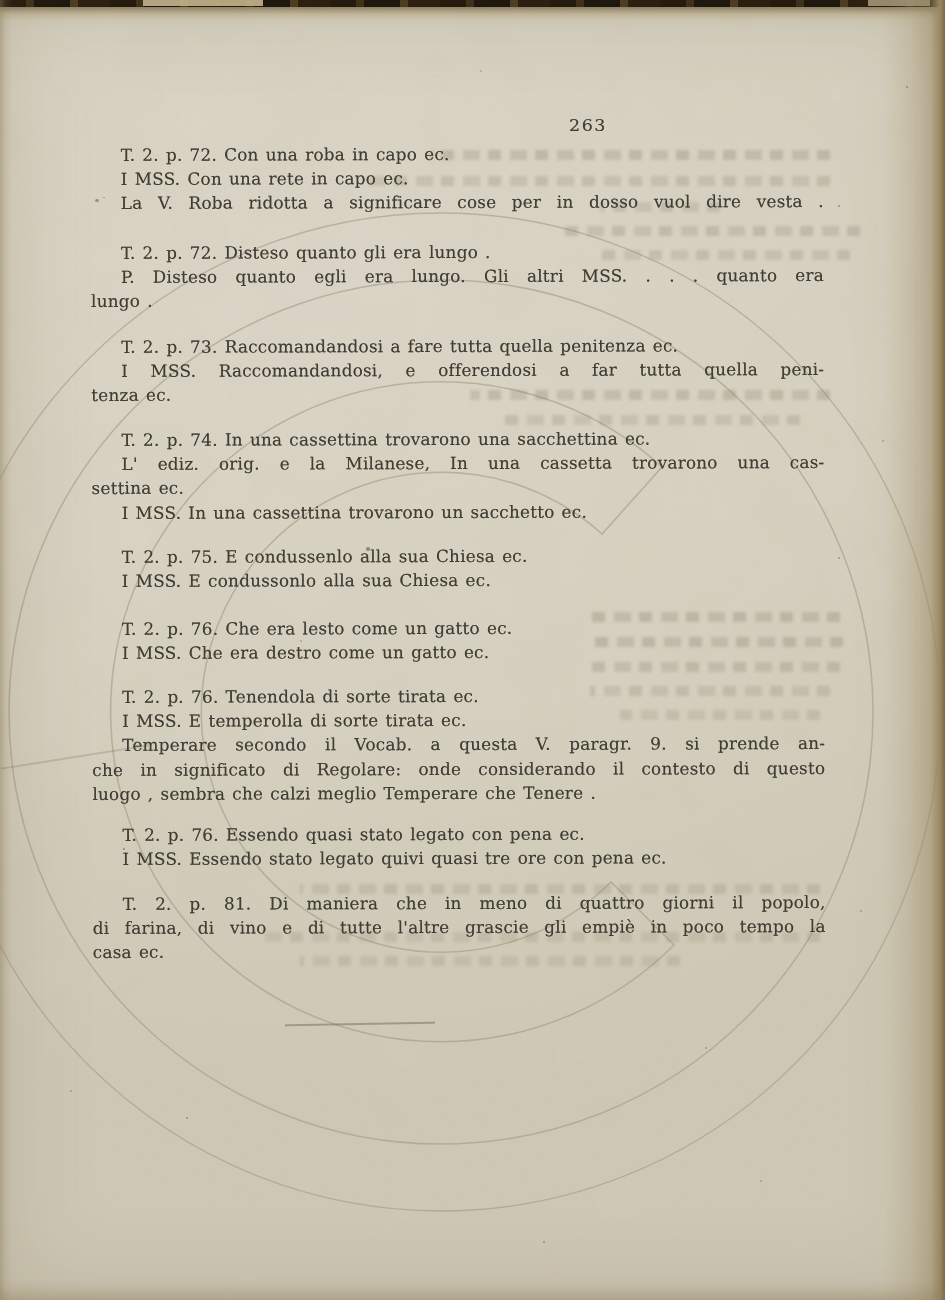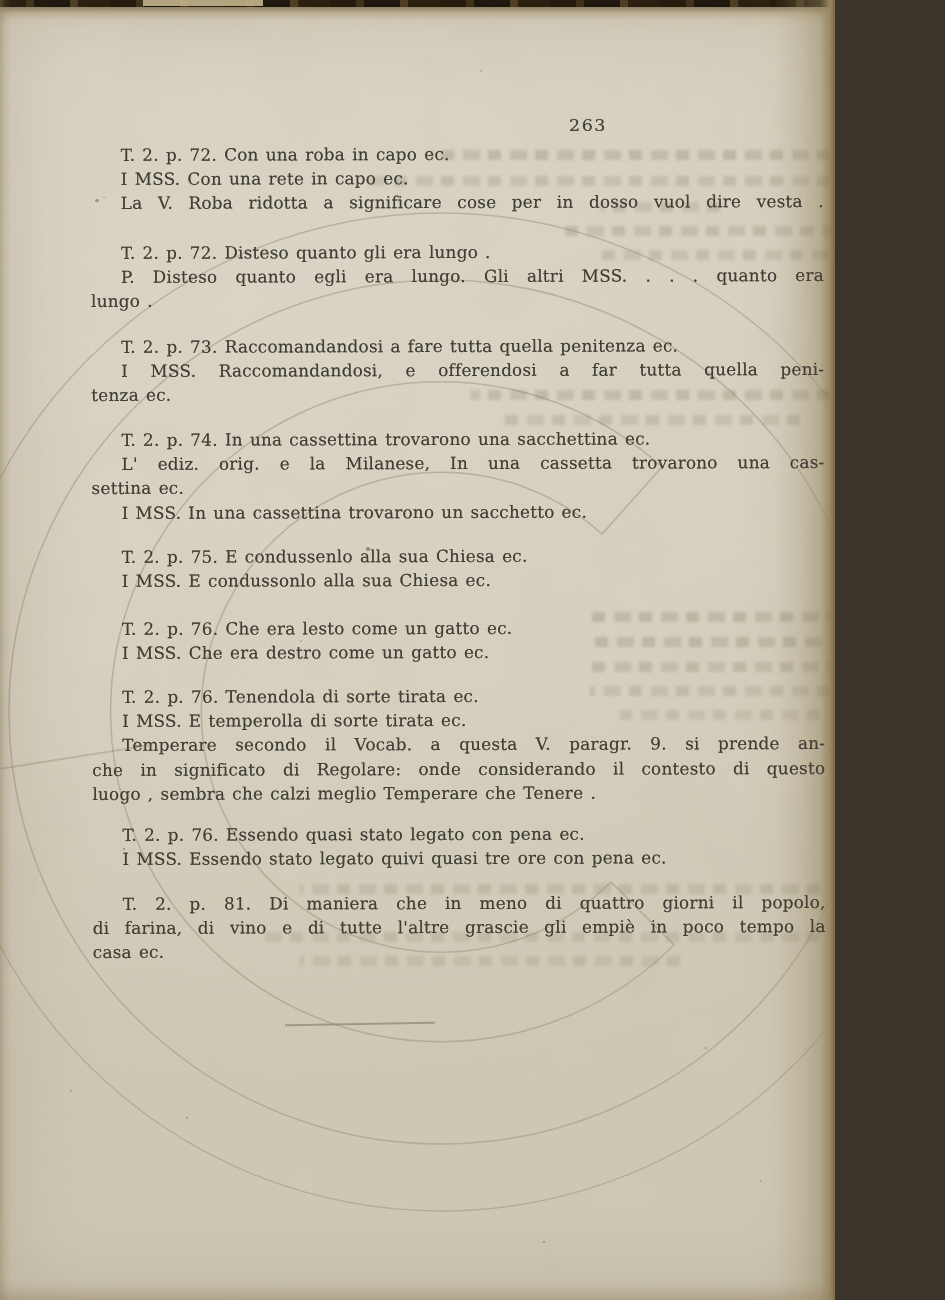--- a/index.html
+++ b/index.html
@@ -1,16 +1,16 @@
 <!DOCTYPE html>
 <html><head>
 <meta charset="utf-8">
 <style>
   html,body{margin:0;padding:0;background:#3a342a;}
-  .stage{position:relative;width:835px;height:1300px;overflow:hidden;
+  .stage{position:relative;width:945px;height:1300px;overflow:hidden;
          font-family:"DejaVu Serif","Liberation Serif",serif;
          background:radial-gradient(1100px 800px at 32% 22%, #dcd7c8 0%, #d7d2c1 55%, #cfc9b6 100%);}
   
   .top-edge{position:absolute;left:0;top:0;width:945px;height:7px;
     background:repeating-linear-gradient(90deg,#1d1408 0 26px,#3a2c16 26px 34px,#16100a 34px 70px,#4a3a20 70px 78px,#241a0c 78px 110px);}
   .top-edge-fade{position:absolute;left:0;top:7px;width:945px;height:20px;
     background:linear-gradient(180deg,rgba(110,92,58,.65) 0,rgba(172,152,110,.38) 35%,rgba(200,186,152,.18) 65%,rgba(200,186,152,0) 100%);}
   .top-chip{position:absolute;height:6px;top:0;filter:blur(.4px);}
   .right-edge{position:absolute;top:0;right:0;width:62px;height:1300px;
     background:linear-gradient(90deg,rgba(172,156,120,0) 0%,rgba(172,156,120,.25) 45%,rgba(158,140,102,.45) 76%,#a08e68 92%,#7b6947 100%);}

